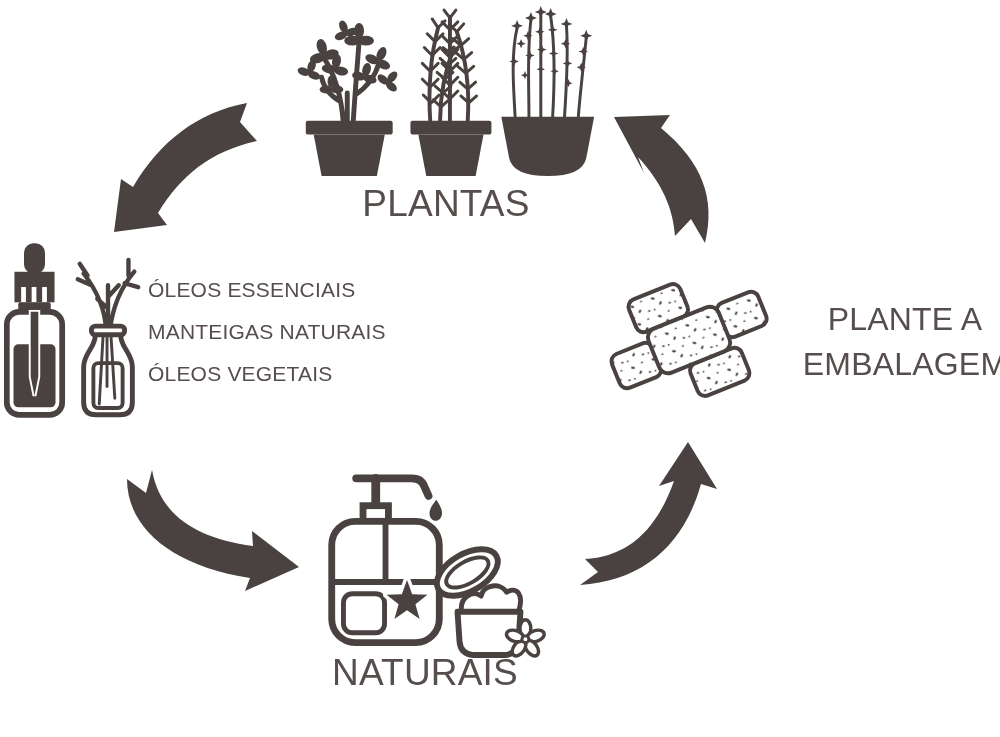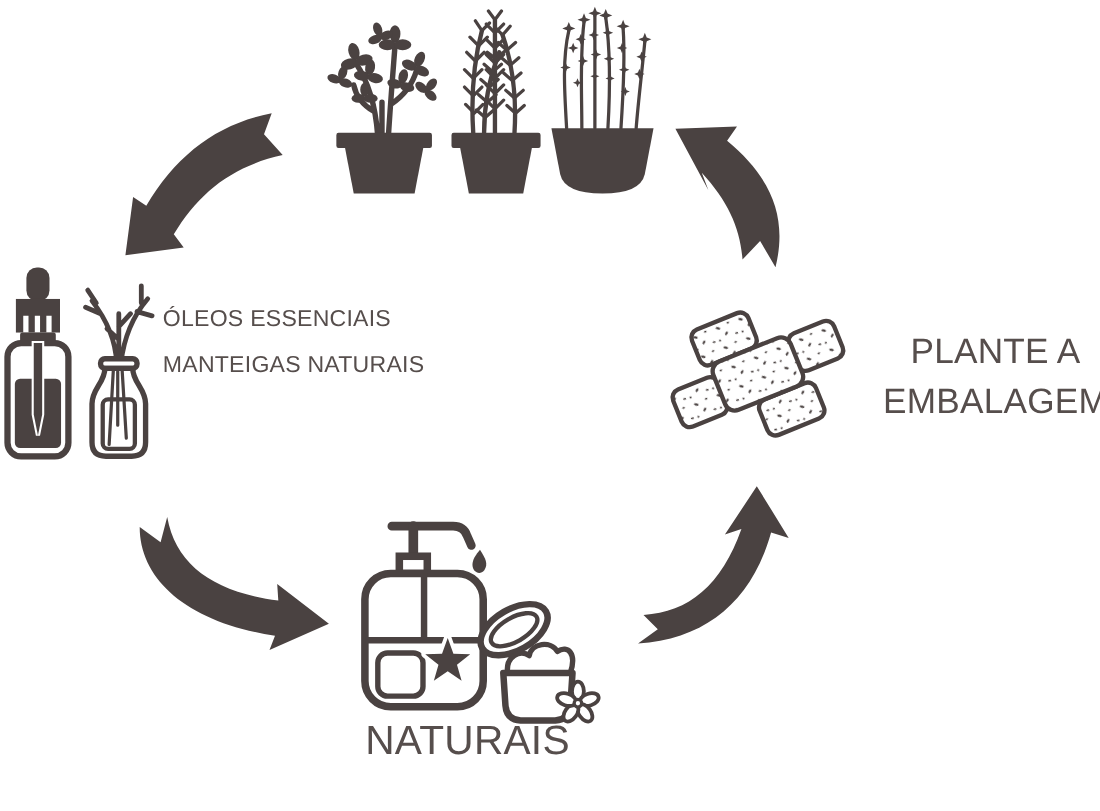--- a/index.html
+++ b/index.html
@@ -94,20 +94,21 @@
       <use href="#flr" transform="translate(71,60) scale(0.8)"></use>
         <use href="#flr" transform="translate(85,64) scale(0.8)"></use>
       <use href="#flr" transform="translate(28,72) scale(0.7)"></use>
         <use href="#flr" transform="translate(44,66) scale(0.7)"></use>
       <use href="#flr" transform="translate(58,68) scale(0.7)"></use>
         <use href="#flr" transform="translate(72,80) scale(0.7)"></use>
       <path d="M 4 114 L 98 114 L 90 156 Q 86 174 51 174 Q 16 174 12 156 Z" fill="currentColor"></path>
     </g>
   </svg>
 
+  <div class="abs label center plantas-label">PLANTAS</div>
 
   <svg class="abs dropper-svg" width="63" height="178" viewBox="0 0 66 186">
     <rect x="22" y="2" width="22" height="32" rx="10" fill="currentColor"></rect>
     <rect x="12" y="32" width="42" height="32" fill="currentColor"></rect>
     <rect x="19" y="48" width="5" height="16" fill="#ffffff"></rect>
     <rect x="30" y="48" width="5" height="16" fill="#ffffff"></rect>
     <rect x="41" y="48" width="5" height="16" fill="#ffffff"></rect>
     <rect x="16" y="64" width="34" height="10" rx="2" fill="currentColor"></rect>
     <rect x="4" y="74" width="58" height="108" rx="13" fill="#ffffff" stroke="currentColor" stroke-width="6"></rect>
     <rect x="11" y="108" width="44" height="66" rx="5" fill="currentColor"></rect>
@@ -118,20 +119,21 @@
     <path d="M 37 92 C 36 70 28 52 14 34 M 22 46 L 8 40 M 18 36 L 10 24 M 41 92 C 44 66 54 46 66 32 M 56 44 L 70 48 M 60 36 L 60 20 M 39 92 L 39 46 M 39 58 L 50 46 M 39 70 L 28 60" fill="none" stroke="currentColor" stroke-width="4.5" stroke-linecap="round"></path>
     <rect x="22" y="88" width="34" height="9" rx="4" fill="#ffffff" stroke="currentColor" stroke-width="5"></rect>
     <path d="M 26 97 C 26 110 14 116 14 130 L 14 166 Q 14 179 27 179 L 51 179 Q 64 179 64 166 L 64 130 C 64 116 52 110 52 97 Z" fill="#ffffff" stroke="currentColor" stroke-width="5"></path>
     <path d="M 34 97 L 30 168 M 42 97 L 46 162 M 38 100 L 38 150" fill="none" stroke="currentColor" stroke-width="3" stroke-linecap="round"></path>
     <rect x="24" y="126" width="30" height="46" rx="5" fill="none" stroke="currentColor" stroke-width="4"></rect>
   </svg>
 
   <div class="abs label left-text">
     <div>ÓLEOS ESSENCIAIS</div>
     <div>MANTEIGAS NATURAIS</div>
+    <div>ÓLEOS VEGETAIS</div>
   </div>
 
   <svg class="abs soap-svg" width="132" height="192" viewBox="0 0 135 195">
     <path d="M 37 16 L 94 16 Q 104 16 107 25 L 111 34" fill="none" stroke="currentColor" stroke-width="8" stroke-linecap="round" stroke-linejoin="round"></path>
     <path d="M119 38 c5 8 8 13 4 19 c-4 5 -11 2 -11 -5 c0 -5 3 -9 7 -14 z" fill="currentColor"></path>
     <path d="M 57 16 L 57 44" stroke="currentColor" stroke-width="9" stroke-linecap="round"></path>
     <rect x="44" y="44" width="26" height="16" fill="#ffffff" stroke="currentColor" stroke-width="7"></rect>
     <rect x="12" y="60" width="110" height="124" rx="24" fill="#ffffff" stroke="currentColor" stroke-width="7"></rect>
     <path d="M 67 60 L 67 122 M 13 122 L 121 122" fill="none" stroke="currentColor" stroke-width="6"></path>
     <rect x="24" y="134" width="42" height="40" rx="9" fill="none" stroke="currentColor" stroke-width="5"></rect>

